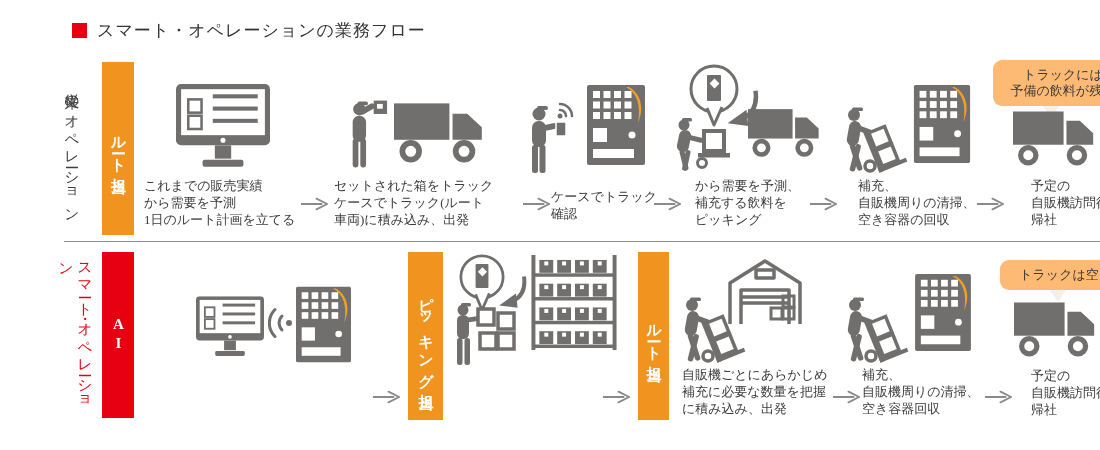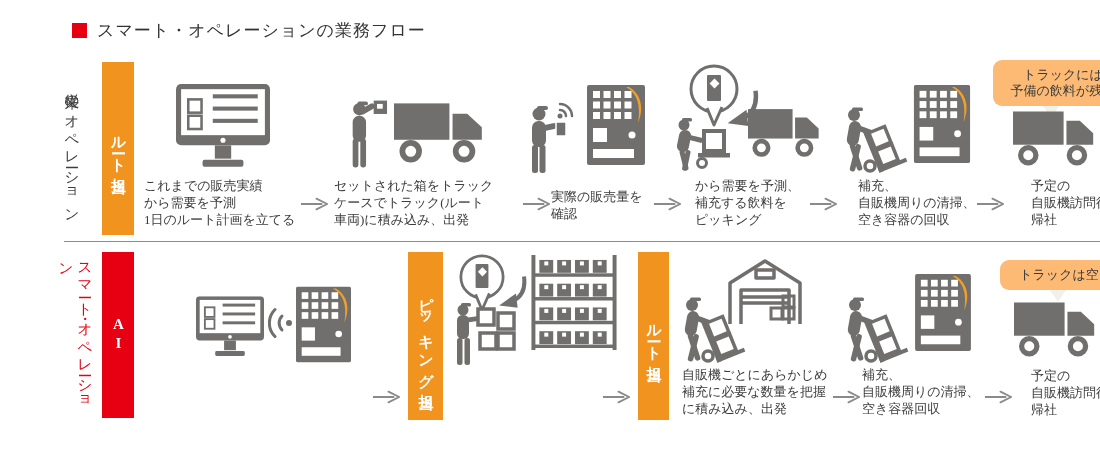--- a/index.html
+++ b/index.html
@@ -161,21 +161,21 @@
     <rect class="ic" x="5" y="44" width="6" height="28" rx="2.5"></rect>
     <rect class="ic" x="12.5" y="44" width="6" height="28" rx="2.5"></rect>
     <rect class="ic" x="29" y="21" width="10" height="14" rx="1" stroke="#fff" stroke-width="1.5"></rect>
     <circle class="ic" cx="33" cy="15" r="2.5"></circle>
     <path d="M33,9 a6,6 0 0 1 6,6" fill="none" stroke="#706f6d" stroke-width="2.5" stroke-linecap="round"></path>
     <path d="M33,3 a12,12 0 0 1 12,12" fill="none" stroke="#706f6d" stroke-width="2.5" stroke-linecap="round"></path>
   </svg>
   <svg style="left:543px;top:85px;" width="58" height="80" viewBox="0 0 58 80">
       <use href="#sym-vend"></use>
     </svg>
-  <div class="cap" style="left:507px;top:188px;width:135px;">実際の販売量を
+  <div class="cap" style="left:507px;top:188px;width:135px;">ケースでトラック
 確認</div>
 
   <svg style="left:609px;top:196px;" width="31" height="16" viewBox="0 0 32 16">
       <use href="#sym-arrow"></use>
     </svg>
 
   <svg style="left:632px;top:63px;" width="146" height="110" viewBox="0 0 146 110">
     <use href="#sym-bubblevend" x="12" y="0" width="52" height="74"></use>
     <use href="#sym-curve" x="48" y="24" width="36" height="40"></use>
     <circle class="ic" cx="8" cy="62" r="5.5"></circle>

